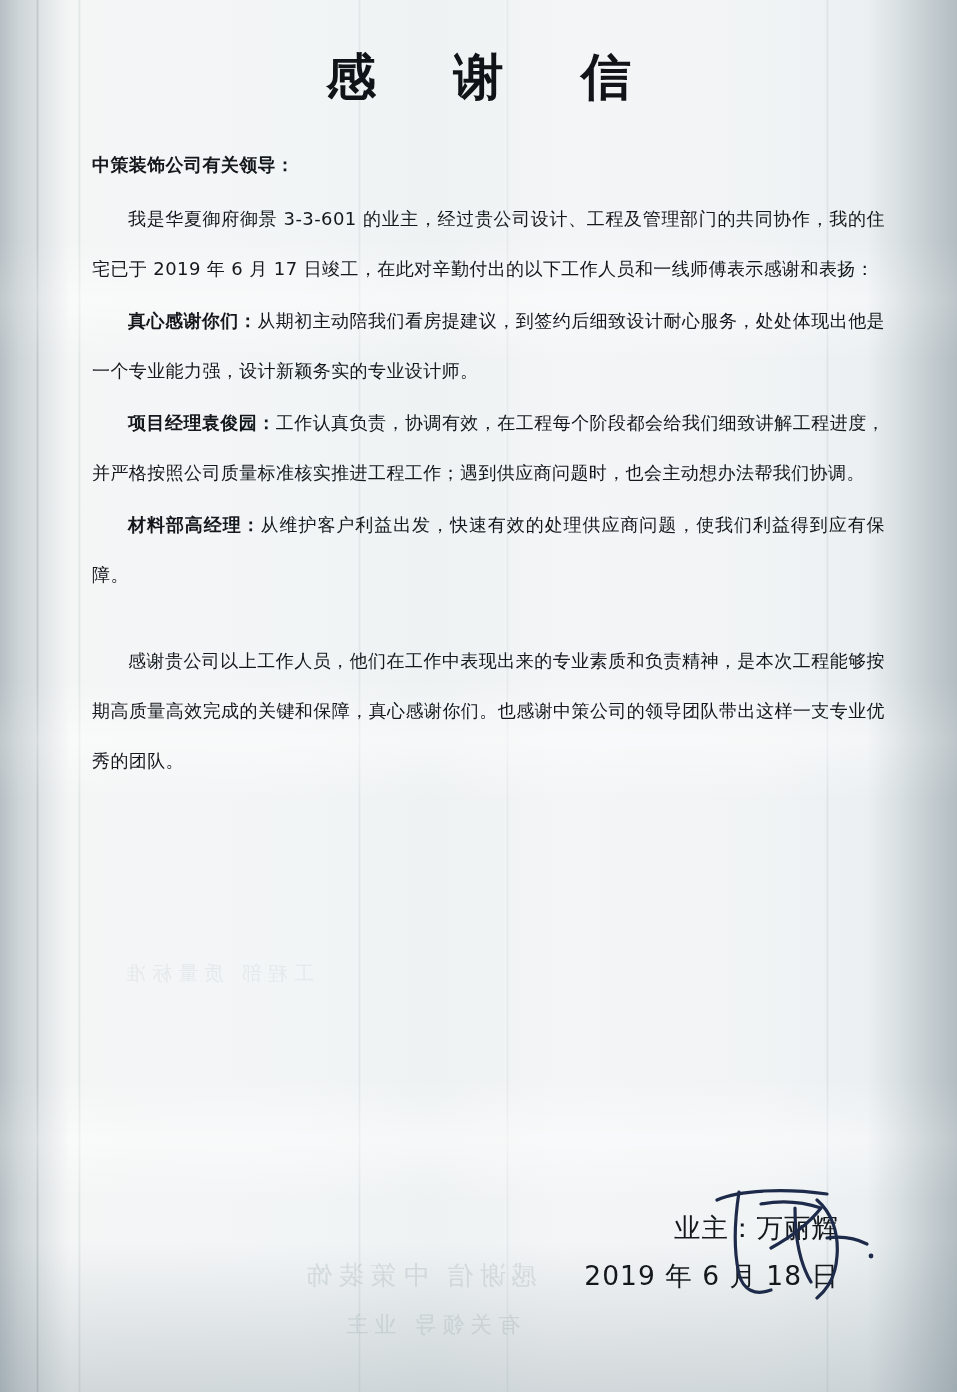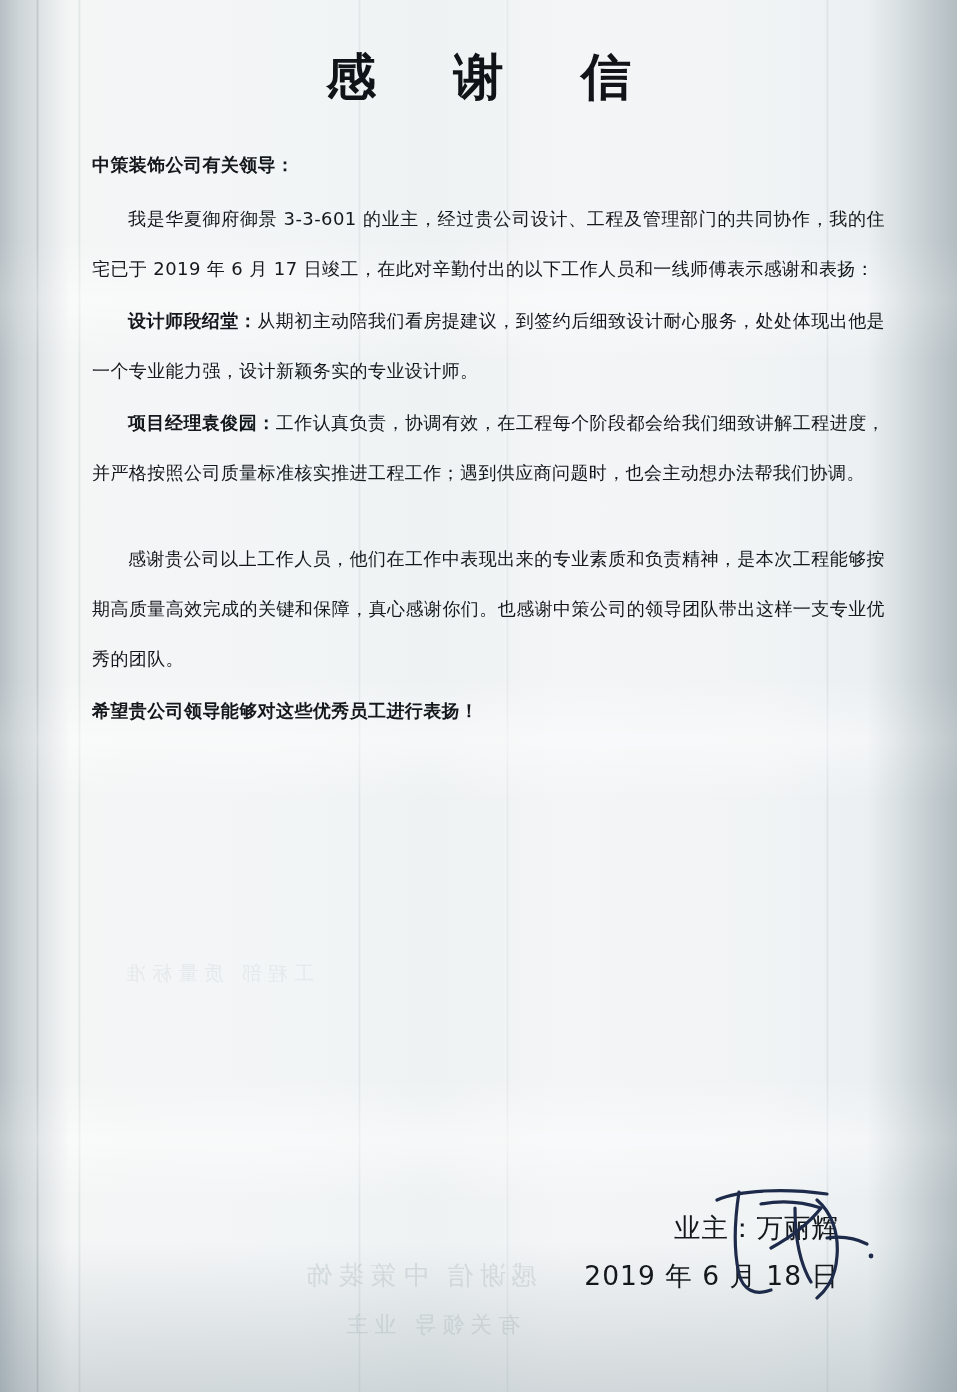--- a/index.html
+++ b/index.html
@@ -167,32 +167,32 @@
   <div class="bleed" style="left:120px; top:960px; font-size:20px; opacity:.6;">工程部 质量标准</div>
 
   <div id="content">
     <div class="doc-title">感 谢 信</div>
 
     <div class="body-block">
       <p class="salutation">中策装饰公司有关领导：</p>
 
       <p class="indent">我是华夏御府御景 3-3-601 的业主，经过贵公司设计、工程及管理部门的共同协作，我的住宅已于 2019 年 6 月 17 日竣工，在此对辛勤付出的以下工作人员和一线师傅表示感谢和表扬：</p>
 
-      <p class="indent"><span class="lead">设计师段绍堂：</span><span>从期初主动陪我们看房提建议，到签约后细致设计耐心服务，处处体现出他是一个专业能力强，设计新颖务实的专业设计师。</span></p>
+      <p class="indent"><span class="lead">真心感谢你们：</span><span>从期初主动陪我们看房提建议，到签约后细致设计耐心服务，处处体现出他是一个专业能力强，设计新颖务实的专业设计师。</span></p>
 
       <p class="indent"><span class="lead">项目经理袁俊园：</span><span>工作认真负责，协调有效，在工程每个阶段都会给我们细致讲解工程进度，并严格按照公司质量标准核实推进工程工作；遇到供应商问题时，也会主动想办法帮我们协调。</span></p>
 
 
 
+      <p class="indent"><span class="lead">材料部高经理：</span><span>从维护客户利益出发，快速有效的处理供应商问题，使我们利益得到应有保障。</span></p>
 
       <div class="gap"></div>
 
       <p class="indent">感谢贵公司以上工作人员，他们在工作中表现出来的专业素质和负责精神，是本次工程能够按期高质量高效完成的关键和保障，真心感谢你们。也感谢中策公司的领导团队带出这样一支专业优秀的团队。</p>
 
-      <p class="strong-line">希望贵公司领导能够对这些优秀员工进行表扬！</p>
     </div>
 
     <div class="signature-block">
       <div class="sig-line">业主：万丽辉</div>
       <div class="sig-line">2019 年 6 月 18 日</div>
     </div>
 
     <svg class="handwritten-sig" viewBox="0 0 180 130">
       <g fill="none" stroke="#1d2a4a" stroke-width="3.2" stroke-linecap="round" stroke-linejoin="round">
         <path d="M18 22 C40 12, 86 10, 128 16"></path>

